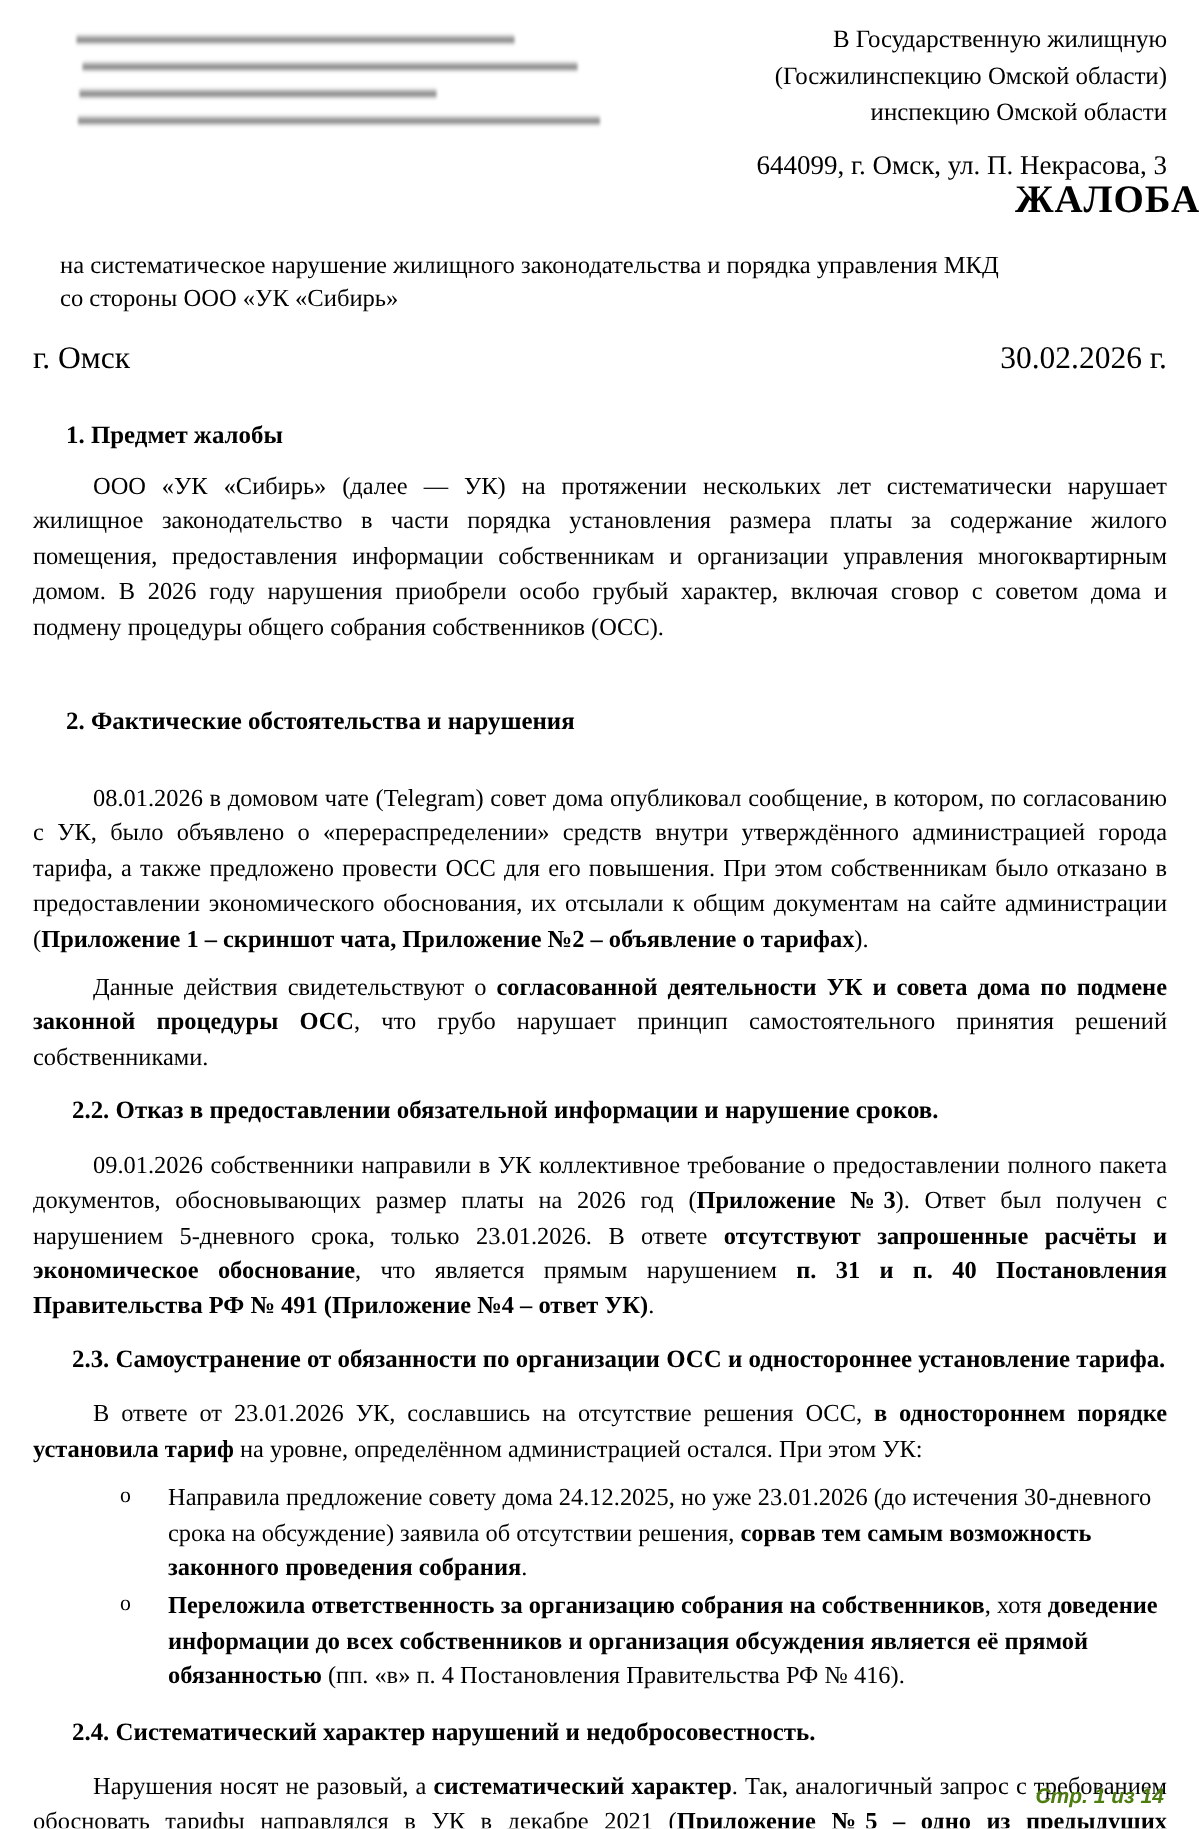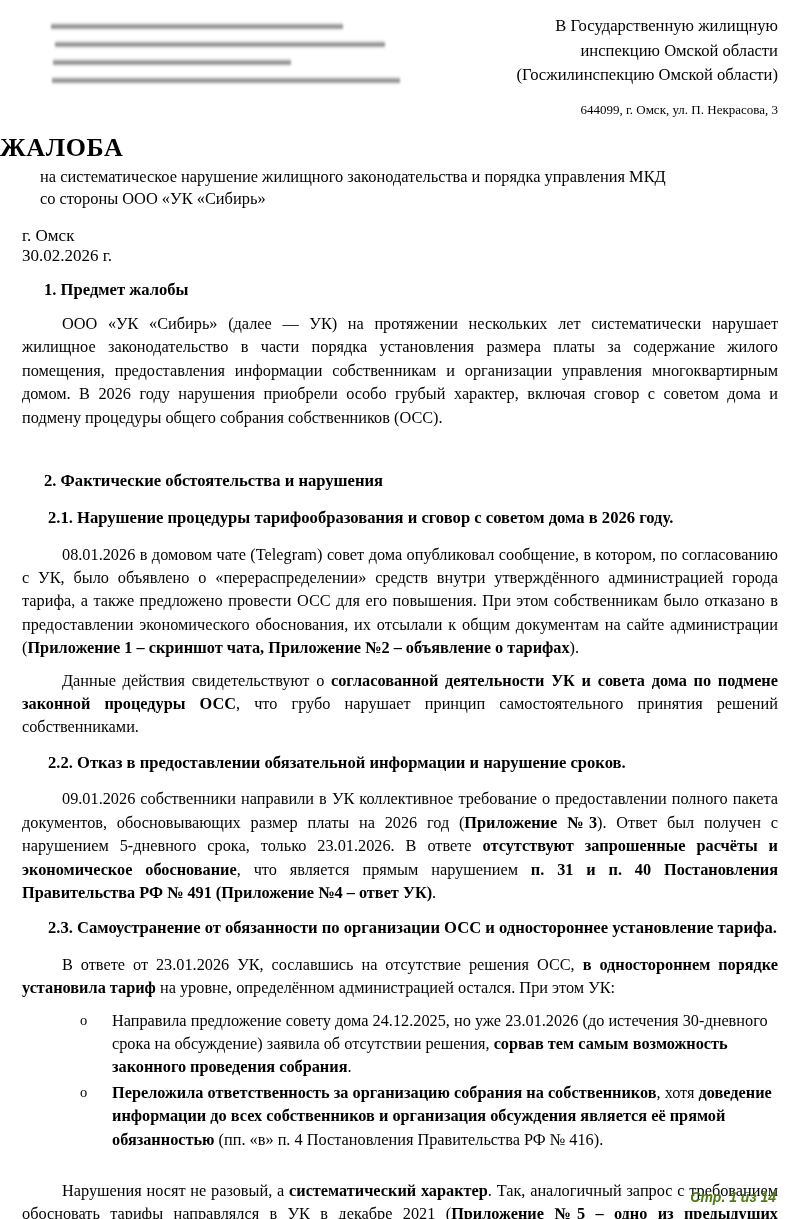--- a/index.html
+++ b/index.html
@@ -59,30 +59,30 @@
     position: absolute;
     right: 22px;
     top: 0;
     width: 370px;
     text-align: right;
     font-size: 16.6px;
     line-height: 24.5px;
   }
   .addressee .addr-zip {
     margin-top: 10px;
-    font-size: 13px;
+    font-size: 18px;
   }
 
   
   .doc-title {
     position: absolute;
-    top: 133px;
+    top: 118px;
     left: 0;
     right: 0;
-    text-align: left;
+    text-align: right;
     font-size: 26px;
     font-weight: bold;
     letter-spacing: 0.6px;
   }
   .doc-subtitle {
     position: absolute;
     top: 166px;
     left: 40px;
     right: 40px;
     font-size: 16.4px;
@@ -90,22 +90,21 @@
   }
 
   
   .city-date {
     position: absolute;
     top: 226px;
     left: 22px;
     right: 22px;
     display: flex;
     justify-content: space-between;
-    font-size: 17px;
-    flex-direction: column;
+    font-size: 21px;
   }
 
   
   .body-content {
     position: absolute;
     top: 251px;
     left: 22px;
     right: 22px;
     font-size: 16.3px;
     line-height: 23.2px;
@@ -186,22 +185,22 @@
 
     <div class="redaction-group">
       <div class="redaction-line l1"></div>
       <div class="redaction-line l2"></div>
       <div class="redaction-line l3"></div>
       <div class="redaction-line l4"></div>
     </div>
 
     <div class="addressee">
       <div>В Государственную жилищную</div>
+      <div>(Госжилинспекцию Омской области)</div>
       <div>инспекцию Омской области</div>
-      <div>(Госжилинспекцию Омской области)</div>
       <div class="addr-zip">644099, г. Омск, ул. П. Некрасова, 3</div>
     </div>
   </div>
 
   <div class="doc-title">ЖАЛОБА</div>
   <div class="doc-subtitle">
     <div>на систематическое нарушение жилищного законодательства и порядка управления МКД</div>
     <div>со стороны ООО «УК «Сибирь»</div>
   </div>
 
@@ -215,21 +214,20 @@
     <h2 class="section-heading numbered">1.   Предмет жалобы</h2>
     <div class="gap-s"></div>
     <p class="para"><span>ООО «УК «Сибирь» (далее — УК) на протяжении нескольких лет систематически нарушает жилищное законодательство в части порядка установления размера платы за содержание жилого помещения, предоставления информации собственникам и организации управления многоквартирным домом. В 2026 году нарушения приобрели особо грубый характер, включая сговор с советом дома и подмену процедуры общего собрания собственников (ОСС).</span></p>
 
     <div class="gap-m"></div>
 
     <h2 class="section-heading numbered">2.   Фактические обстоятельства и нарушения</h2>
 
     <div class="gap-m"></div>
 
-    <h3 class="sub-heading">2.1. Нарушение процедуры тарифообразования и сговор с советом дома в 2026 году.</h3>
     <div class="gap-m"></div>
     <p class="para"><span>08.01.2026 в домовом чате (Telegram) совет дома опубликовал сообщение, в котором, по согласованию с УК, было объявлено о «перераспределении» средств внутри утверждённого администрацией города тарифа, а также предложено провести ОСС для его повышения. При этом собственникам было отказано в предоставлении экономического обоснования, их отсылали к общим документам на сайте администрации (</span><b>Приложение 1 – скриншот чата, Приложение №2 – объявление о тарифах</b><span>).</span></p>
     <div class="gap-s"></div>
     <p class="para"><span>Данные действия свидетельствуют о </span><b>согласованной деятельности УК и совета дома по подмене законной процедуры ОСС</b><span>, что грубо нарушает принцип самостоятельного принятия решений собственниками.</span></p>
 
     <div class="gap-m"></div>
 
     <h3 class="sub-heading">2.2. Отказ в предоставлении обязательной информации и нарушение сроков.</h3>
     <div class="gap-m"></div>
     <p class="para"><span>09.01.2026 собственники направили в УК коллективное требование о предоставлении полного пакета документов, обосновывающих размер платы на 2026 год (</span><b>Приложение №3</b><span>). Ответ был получен с нарушением 5-дневного срока, только 23.01.2026. В ответе </span><b>отсутствуют запрошенные расчёты и экономическое обоснование</b><span>, что является прямым нарушением </span><b>п. 31 и п. 40 Постановления Правительства РФ № 491 (Приложение №4 – ответ УК)</b><span>.</span></p>
@@ -247,20 +245,21 @@
         <span>Направила предложение совету дома 24.12.2025, но уже 23.01.2026 (до истечения 30-дневного срока на обсуждение) заявила об отсутствии решения, </span><b>сорвав тем самым возможность законного проведения собрания</b><span>.</span>
       </li>
       <li>
         <span class="marker">o</span>
         <b>Переложила ответственность за организацию собрания на собственников</b><span>, хотя </span><b>доведение информации до всех собственников и организация обсуждения является её прямой обязанностью</b><span> (пп. «в» п. 4 Постановления Правительства РФ № 416).</span>
       </li>
     </ul>
 
     <div class="gap-m"></div>
 
+    <h3 class="sub-heading">2.4. Систематический характер нарушений и недобросовестность.</h3>
     <div class="gap-m"></div>
     <p class="para"><span>Нарушения носят не разовый, а </span><b>систематический характер</b><span>. Так, аналогичный запрос с требованием обосновать тарифы направлялся в УК в декабре 2021 (</span><b>Приложение №5 – одно из предыдущих обращений</b><span>) и также остался без ответа по существу (</span><b>Приложение №6 – ответ УК</b><span>). Это свидетельствует об укоренившейся практике игнорирования прав собственников.</span></p>
 
   </div>
 
   <div class="page-footer">Стр. 1 из 14</div>
 
 </div>
 
 </body></html>

